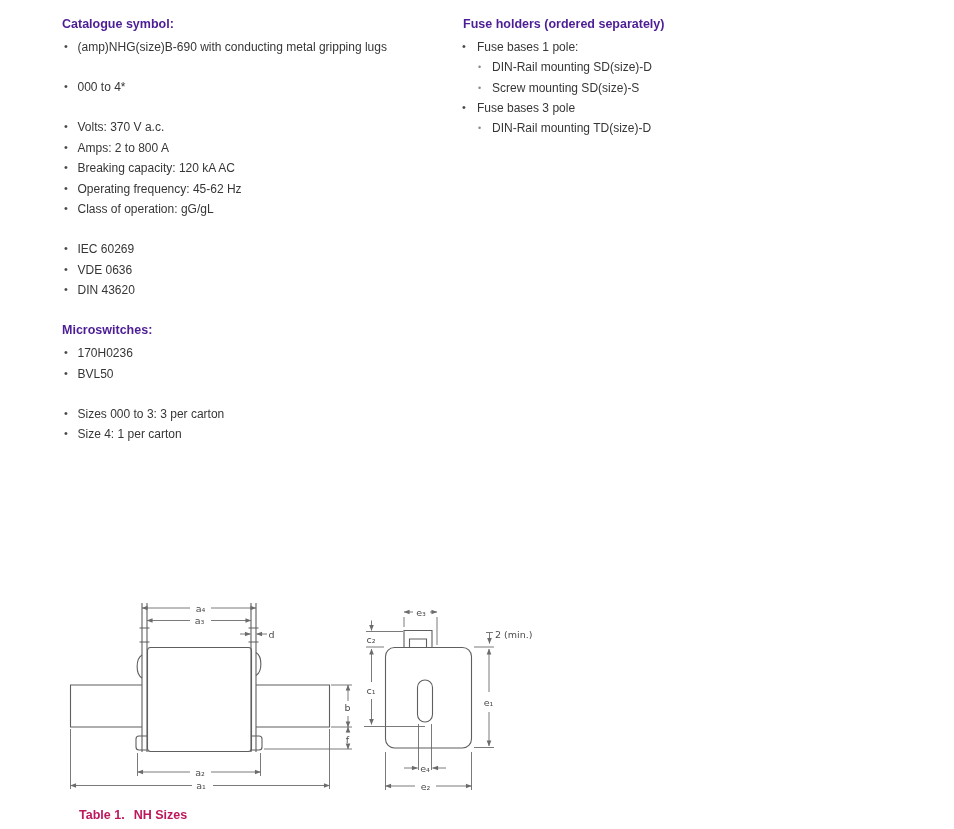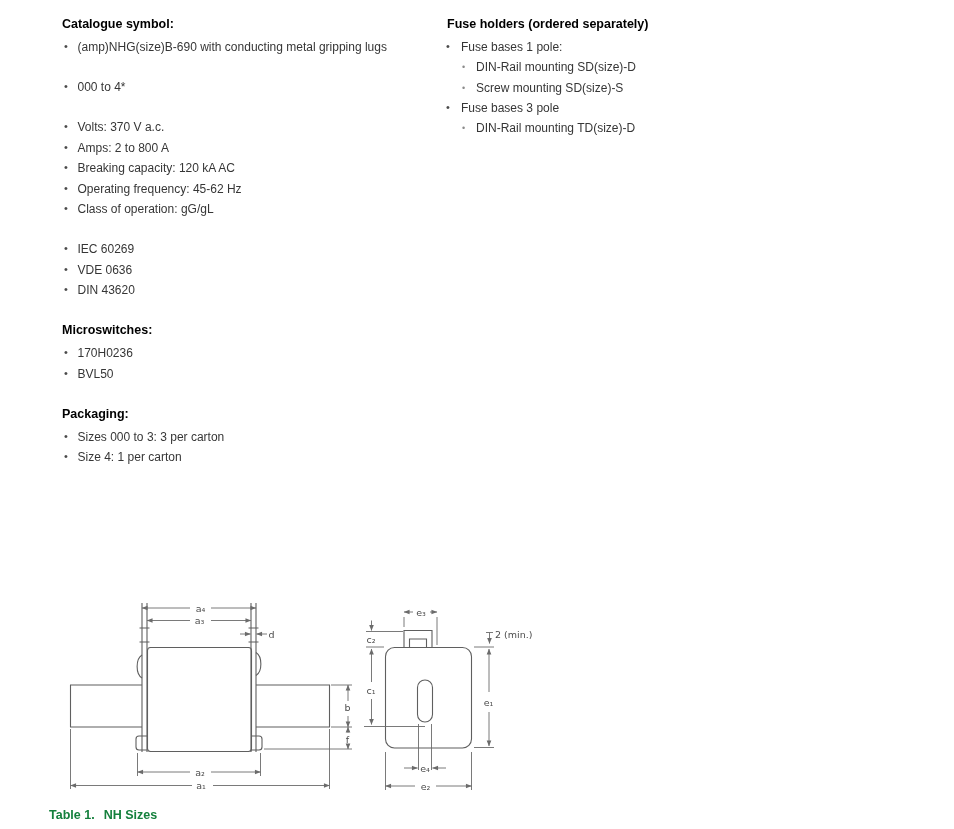--- a/index.html
+++ b/index.html
@@ -1,30 +1,30 @@
 <!DOCTYPE html>
 <html><head>
 <meta charset="utf-8">
 <style>
   html,body{margin:0;padding:0;background:#ffffff;}
   body{width:954px;height:829px;position:relative;overflow:hidden;
        font-family:"Liberation Sans", sans-serif;color:#363636;}
   .col{position:absolute;top:14px;}
   .col-left{left:62px;width:400px;}
-  .col-right{left:444px;width:420px;}
+  .col-right{left:460px;width:420px;}
   .sec{margin:0;}
-  .sec h3{font-size:12.5px;font-weight:bold;color:#000000;line-height:20px;margin:0 0 3px 0;}
+  .sec h3{font-size:12.5px;font-weight:bold;color:#4c1d95;line-height:20px;margin:0 0 3px 0;}
   .sec{margin-bottom:19.5px;}
   ul{list-style:none;margin:0;padding:0;}
   .col-left li{position:relative;padding-left:15.5px;font-size:12px;line-height:20.5px;}
   .col-right li.l1{position:relative;padding-left:17px;font-size:12px;line-height:20.3px;}
   .col-right li.l2{position:relative;padding-left:32px;font-size:12px;line-height:20.3px;}
   .blt{position:absolute;left:2px;top:-1px;font-size:11px;color:#4a4a4a;}
   .blt2{position:absolute;left:18px;top:0px;font-size:9px;color:#8b8b8b;}
-  .caption{position:absolute;left:49px;top:808px;font-size:12.5px;font-weight:bold;color:#15803d;margin:0;}
+  .caption{position:absolute;left:79px;top:808px;font-size:12.5px;font-weight:bold;color:#be185d;margin:0;}
   .caption .pfx{margin-right:9px;}
   svg{position:absolute;left:0;top:0;}
   svg .ln{stroke:#5f5f5f;stroke-width:1.1;fill:none;}
   svg .dm{stroke:#6b6b6b;stroke-width:0.9;fill:none;}
   svg text{font-family:"DejaVu Sans", sans-serif;font-size:9.5px;fill:#4d4d4d;}
 </style>
 </head>
 <body>
 
 <div class="col col-left">
@@ -62,21 +62,20 @@
 
   <div class="sec">
     <h3>Microswitches:</h3>
     <ul>
       <li><span class="blt">•</span><span>170H0236</span></li>
       <li><span class="blt">•</span><span>BVL50</span></li>
     </ul>
   </div>
 
   <div class="sec">
-    <h3>Packaging:</h3>
     <ul>
       <li><span class="blt">•</span><span>Sizes 000 to 3: 3 per carton</span></li>
       <li><span class="blt">•</span><span>Size 4: 1 per carton</span></li>
     </ul>
   </div>
 
 </div>
 
 <div class="col col-right">
   <div class="sec">

